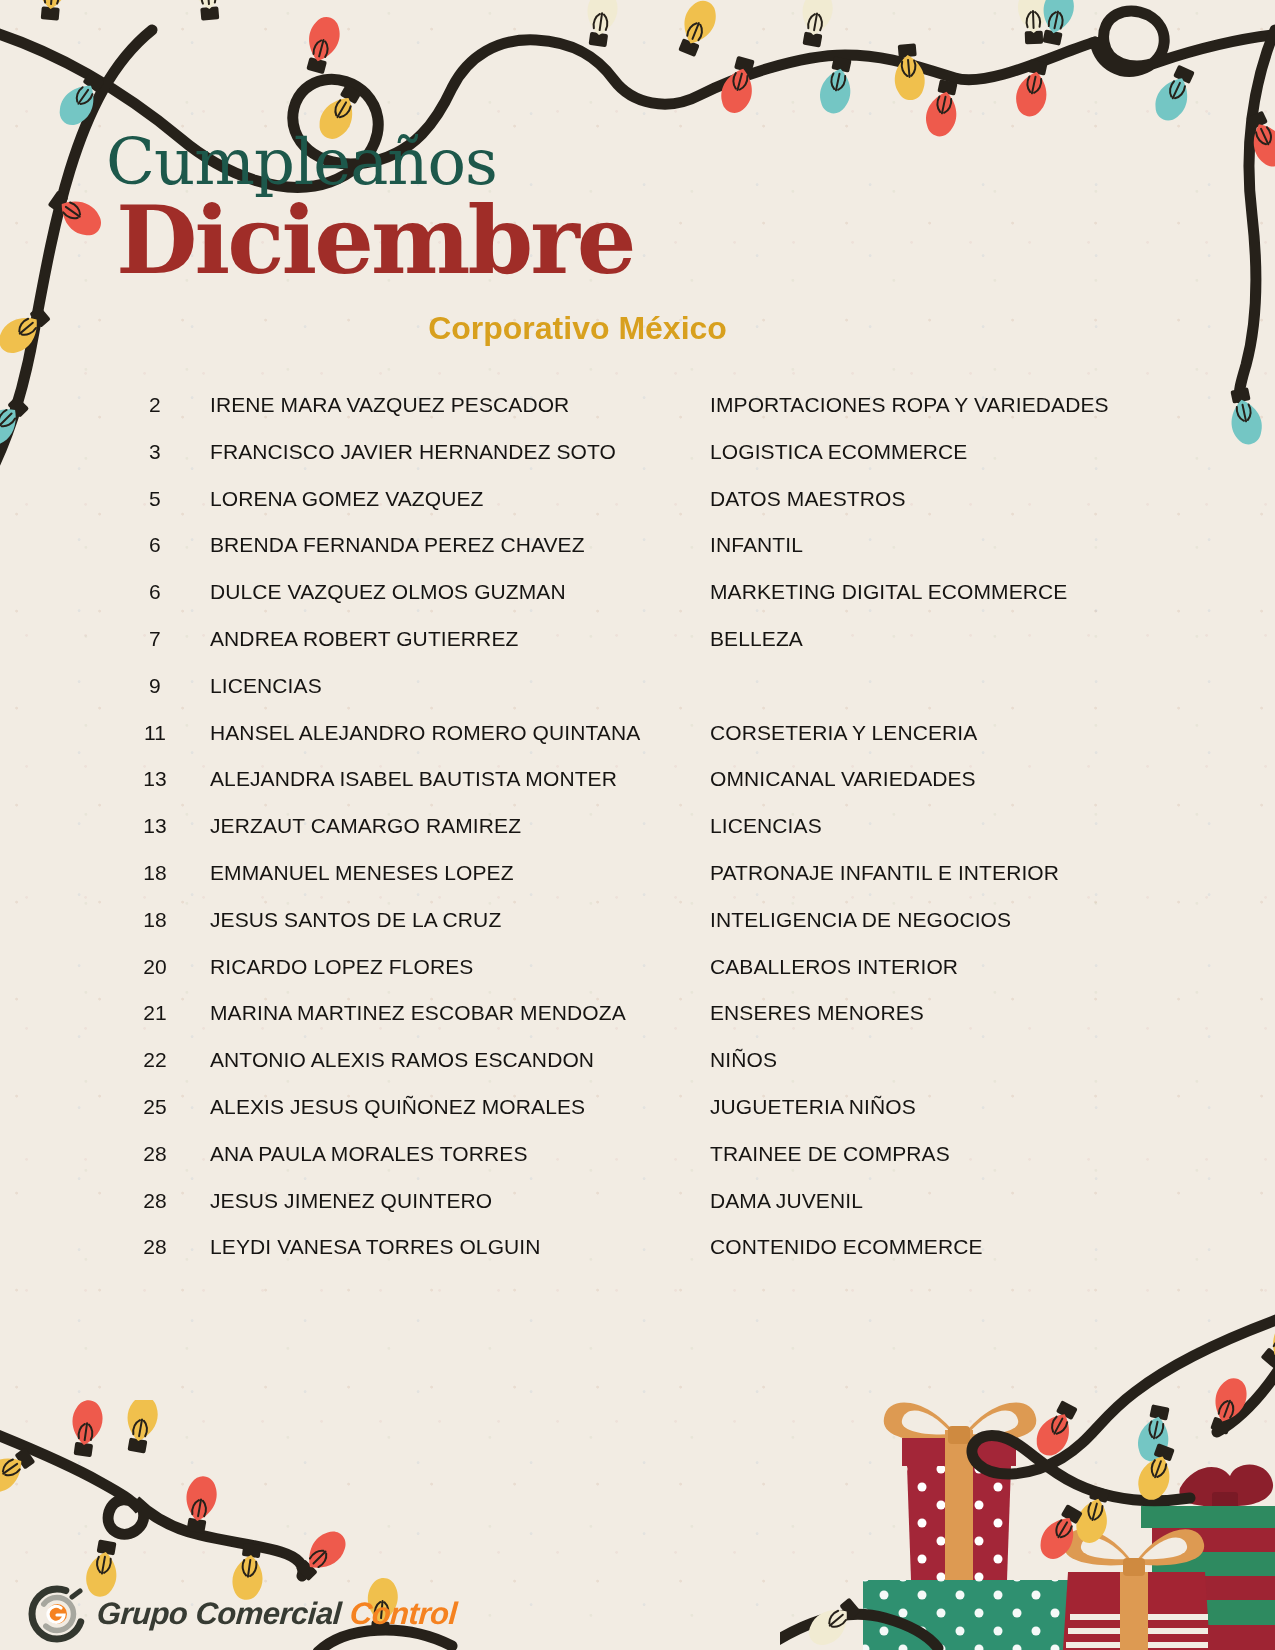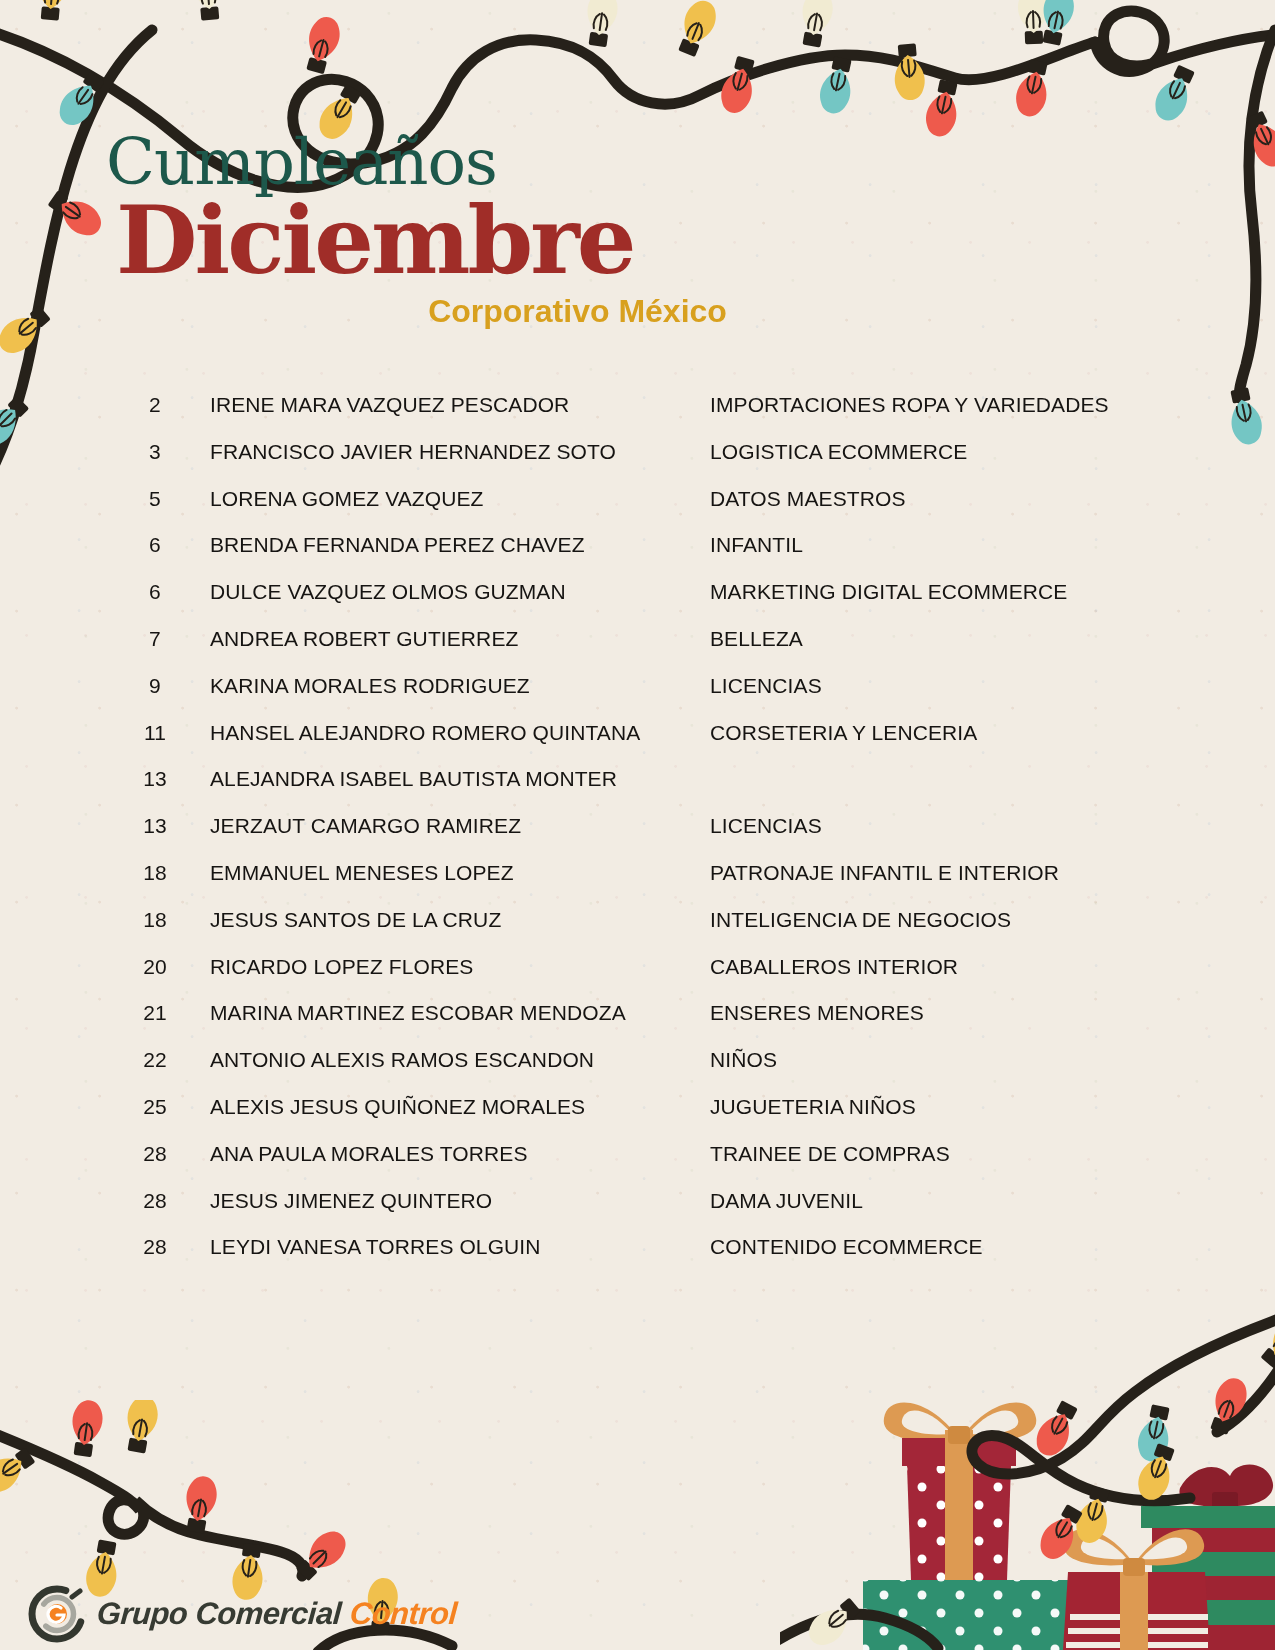--- a/index.html
+++ b/index.html
@@ -22,21 +22,21 @@
     position:absolute;left:0;top:130px;white-space:nowrap;
     font-family:"DejaVu Serif", serif;font-weight:normal;
     font-size:64px;line-height:1;color:#1d584b;letter-spacing:-1px;
   }
   .title-line2{
     position:absolute;left:-2px;top:181px;white-space:nowrap;
     font-family:"DejaVu Serif", serif;font-weight:bold;
     font-size:94px;line-height:1;color:#a02d28;letter-spacing:-3px;
   }
   .subtitle{
-    position:absolute;left:0;top:295px;width:1155px;text-align:center;
+    position:absolute;left:0;top:312px;width:1155px;text-align:center;
     font-size:32px;line-height:1;font-weight:bold;color:#d8a01e;letter-spacing:0;
   }
   .bday-list{position:absolute;left:0;top:382px;width:1275px;}
   .bday-row{
     display:grid;grid-template-columns:34px 500px 1fr;
     padding-left:138px;height:46.8px;line-height:46.8px;
     font-size:21px;color:#161412;letter-spacing:0.1px;white-space:nowrap;
   }
   .bday-day{text-align:center;}
   .bday-name,.bday-dept{padding-left:38px;}
@@ -136,34 +136,34 @@
     </div>
 
     <div class="bday-row">
       <span class="bday-day">7</span>
       <span class="bday-name">ANDREA ROBERT GUTIERREZ</span>
       <span class="bday-dept">BELLEZA</span>
     </div>
 
     <div class="bday-row">
       <span class="bday-day">9</span>
-      <span class="bday-name">KARINA MORALES RODRIGUEZ</span>
       <span class="bday-dept">LICENCIAS</span>
     </div>
 
 
     <div class="bday-row">
       <span class="bday-day">11</span>
       <span class="bday-name">HANSEL ALEJANDRO ROMERO QUINTANA</span>
       <span class="bday-dept">CORSETERIA Y LENCERIA</span>
     </div>
 
     <div class="bday-row">
       <span class="bday-day">13</span>
       <span class="bday-name">ALEJANDRA ISABEL BAUTISTA MONTER</span>
+      <span class="bday-dept">OMNICANAL VARIEDADES</span>
     </div>
 
     <div class="bday-row">
       <span class="bday-day">13</span>
       <span class="bday-name">JERZAUT CAMARGO RAMIREZ</span>
       <span class="bday-dept">LICENCIAS</span>
     </div>
 
     <div class="bday-row">
       <span class="bday-day">18</span>

